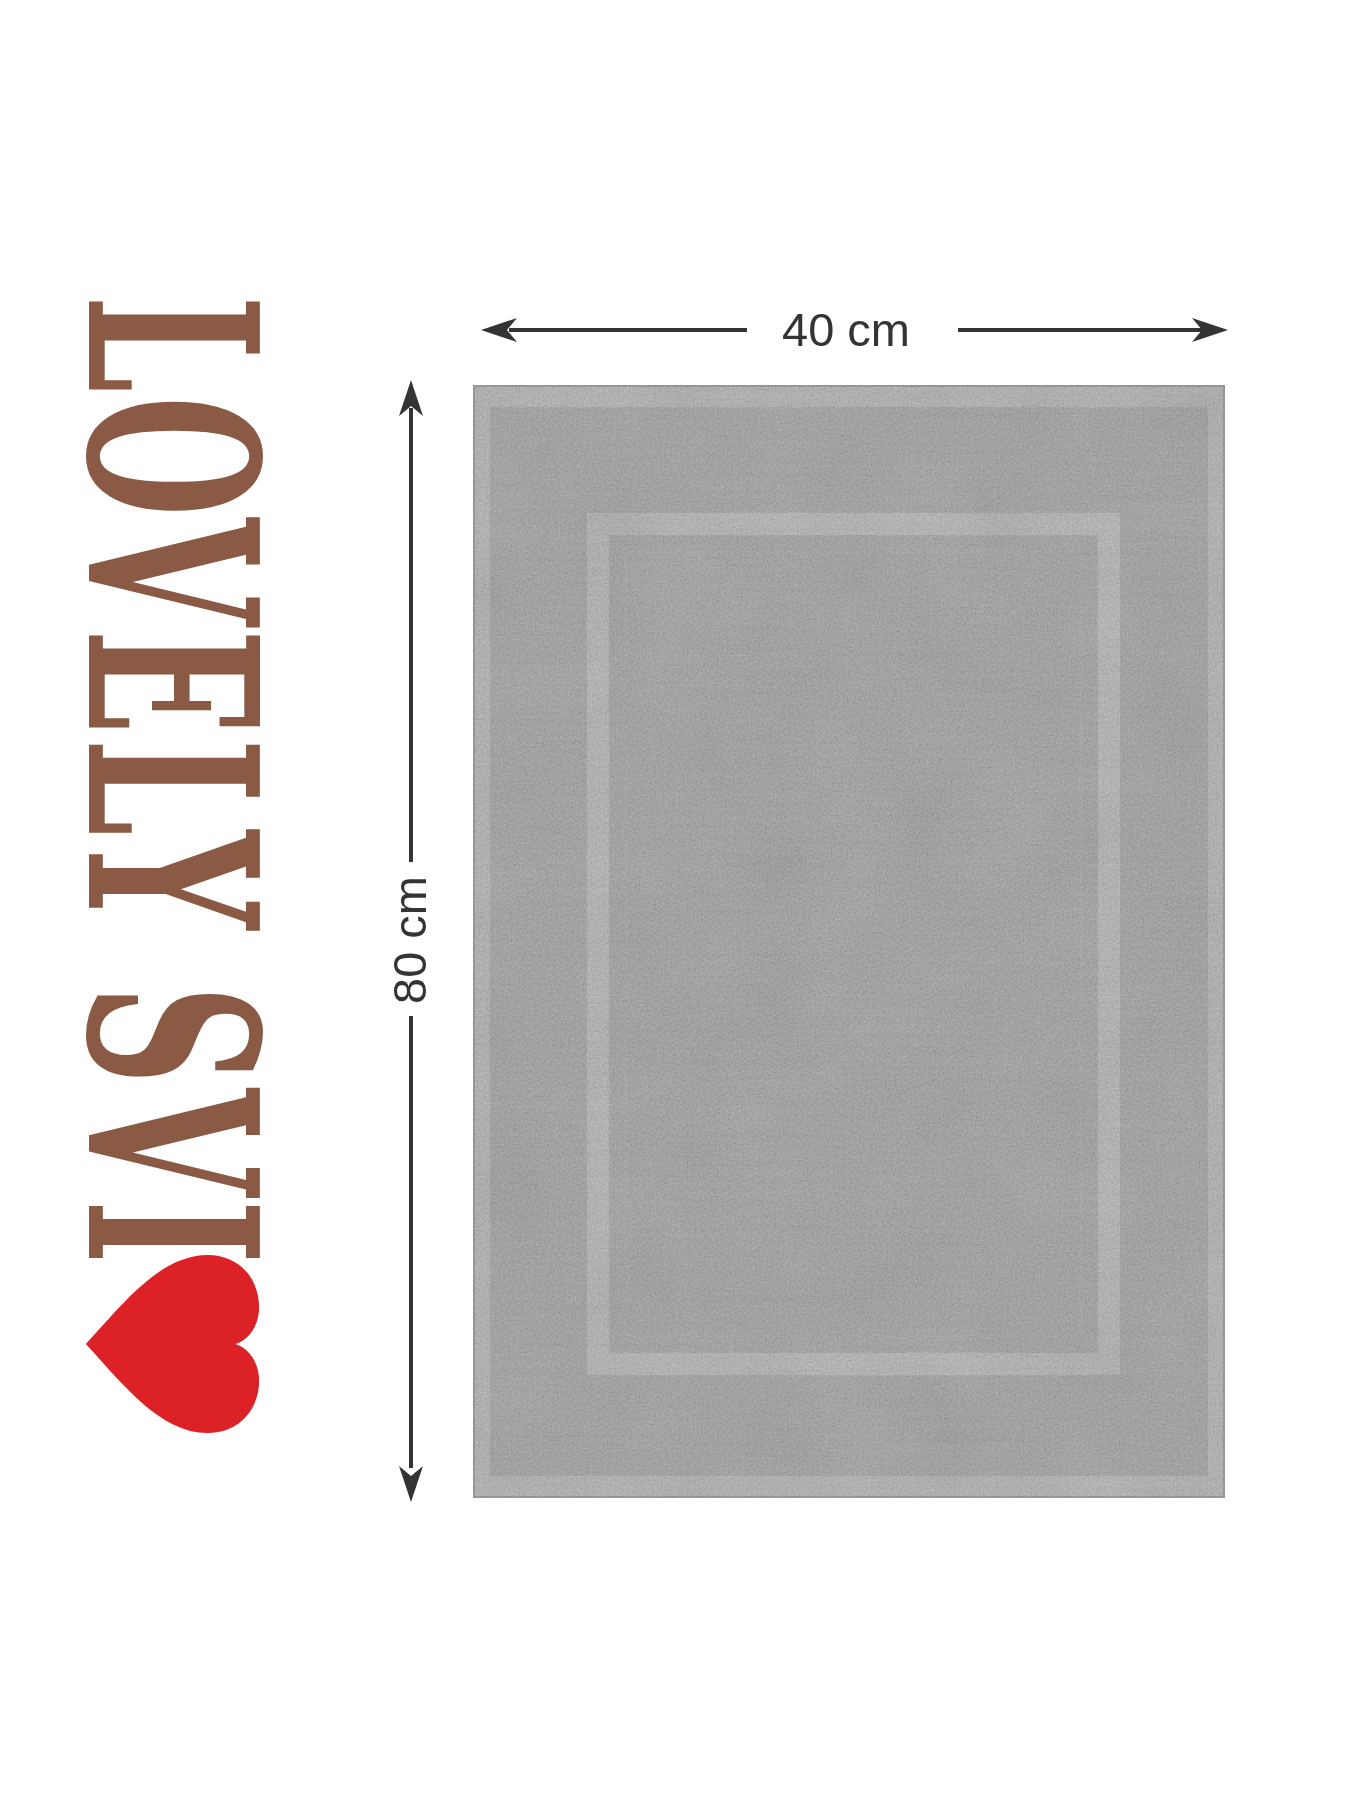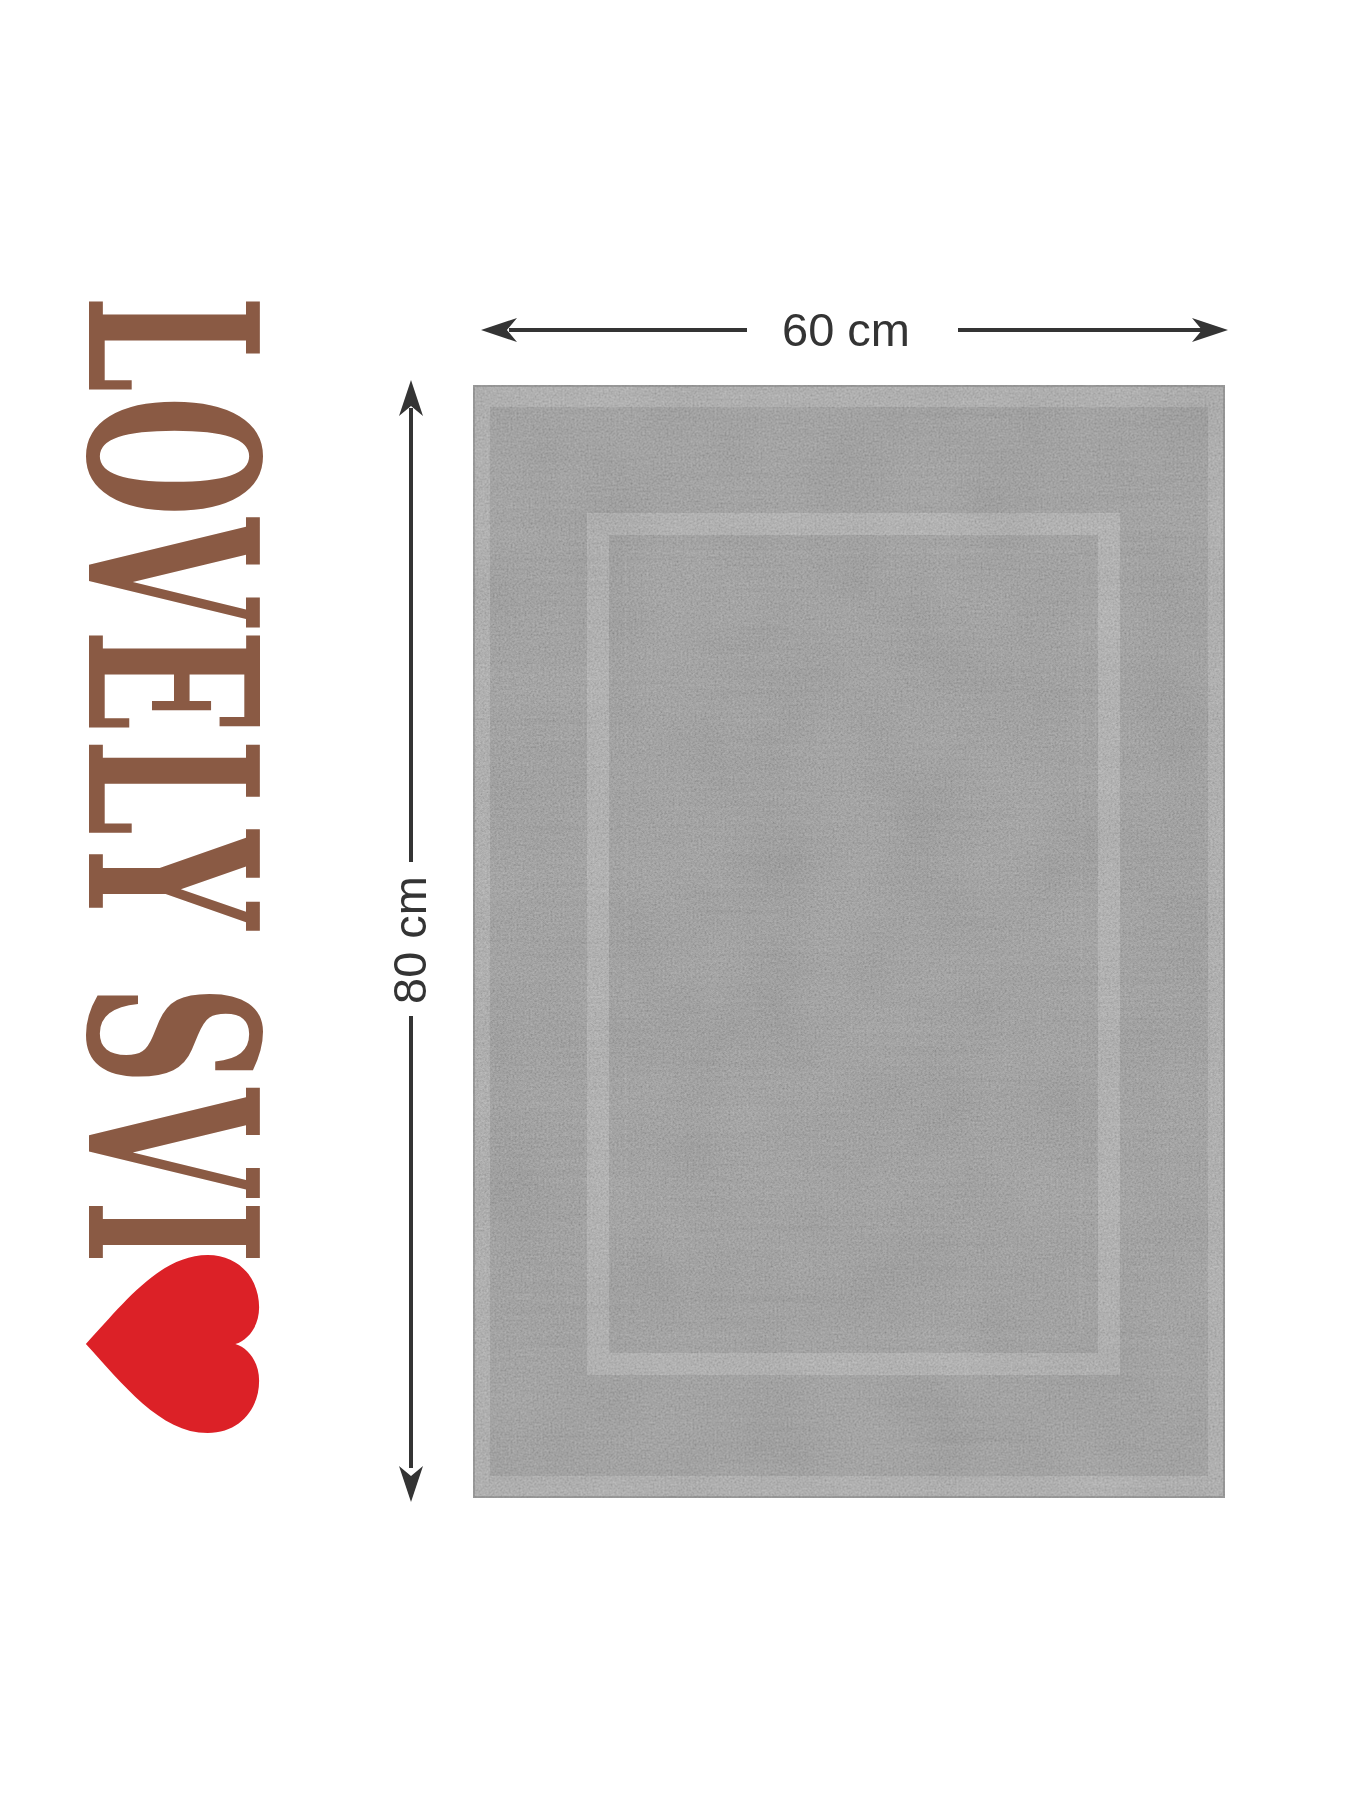--- a/index.html
+++ b/index.html
@@ -99,21 +99,21 @@
     <span class="brand-text">LOVELY SVI</span>
   </div>
   <svg class="brand-heart" width="198" height="198" viewBox="0 0 200 200" aria-hidden="true">
     <path d="M100 187 C 60 150 10 112 10 64 C 10 31 35 12 63 12 C 82 12 96 23 100 36 C 104 23 118 12 137 12 C 165 12 190 31 190 64 C 190 112 140 150 100 187 Z" fill="#dc2127"></path>
   </svg>
 </div>
 
 <div>
   <div class="dim-head left abs" style="left:481px; top:318px;"></div>
   <div class="dim-seg-h" style="left:509px; top:328px; width:238px;"></div>
-  <div class="dim-label" style="left:746px; top:302px;">60 cm</div>
+  <div class="dim-label" style="left:746px; top:302px;">40 cm</div>
   <div class="dim-seg-h" style="left:958px; top:328px; width:244px;"></div>
   <div class="dim-head right abs" style="left:1192px; top:318px;"></div>
 </div>
 
 <div>
   <div class="dim-head up abs" style="left:399px; top:380px;"></div>
   <div class="dim-seg-v" style="left:409px; top:408px; height:454px;"></div>
   <div class="dim-label vertical" style="left:310px; top:912px;">80 cm</div>
   <div class="dim-seg-v" style="left:409px; top:1016px; height:452px;"></div>
   <div class="dim-head down abs" style="left:399px; top:1466px;"></div>

